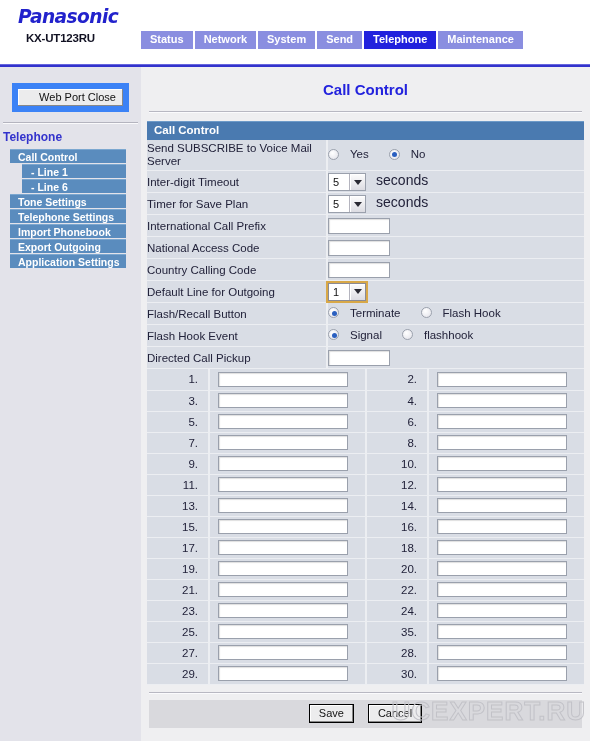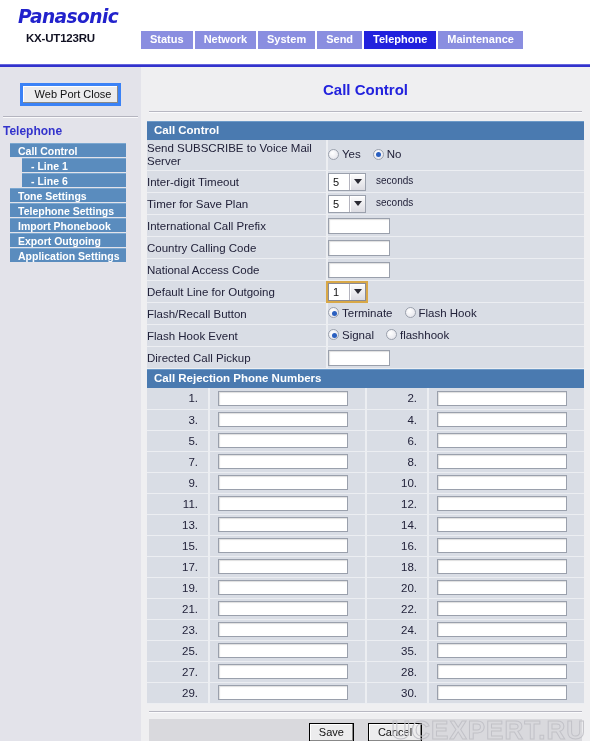--- a/index.html
+++ b/index.html
@@ -76,23 +76,23 @@
   #sidebar {
     width: 141px;
     flex: 0 0 141px;
     background: #e3e3ea;
     padding-top: 16px;
   }
   #wpc-wrap { text-align: center; }
   #wpc {
     display: inline-block;
     font-size: 11px;
-    padding: 2px 7px 3px 12px;
+    padding: 2px 7px 3px 21px;
     background: #ececed;
-    border: 3px solid #3b82f6;
+    border: 6px solid #3b82f6;
     box-shadow: inset -1px -1px 0 #888, inset 1px 1px 0 #fff;
     color: #111;
     cursor: pointer;
     white-space: nowrap;
   }
   #sb-divider {
     margin: 10px 3px 0 3px;
     height: 2px;
     border-top: 1px solid #b4b4bf;
     border-bottom: 1px solid #fafafc;
@@ -212,23 +212,23 @@
     border-left: 1px solid #b4b4be;
     box-shadow: inset 1px 1px 0 #ffffff;
     display: flex; align-items: center; justify-content: center;
   }
   .sel .sel-arrow::after {
     content: "";
     border-left: 4px solid transparent;
     border-right: 4px solid transparent;
     border-top: 5px solid #2a2a33;
   }
-  .unit { font-size: 10px; color: #22223a; margin-left: 7px; }
-
-  .radio-grp { display: inline-flex; align-items: center; gap: 3px; }
+  .unit { font-size: 14px; color: #22223a; margin-left: 7px; }
+
+  .radio-grp { display: inline-flex; align-items: center; gap: 11px; }
   .radio {
     width: 11px; height: 11px;
     border-radius: 50%;
     border: 1px solid #9aa0ac;
     background: radial-gradient(circle at 38% 34%, #ffffff 0%, #e8e8ee 75%);
     display: inline-block;
     position: relative;
     vertical-align: middle;
     cursor: pointer;
   }
@@ -394,28 +394,28 @@
         </tr>
 
         <tr>
           <td class="label">International Call Prefix</td>
           <td class="value">
             <input class="txt w-small" type="text" value="" style="">
           </td>
         </tr>
 
         <tr>
+          <td class="label">National Access Code</td>
+          <td class="value">
+            <input class="txt w-small" type="text" value="" style="">
+          </td>
+        </tr>
+
+        <tr>
           <td class="label">Country Calling Code</td>
-          <td class="value">
-            <input class="txt w-small" type="text" value="" style="">
-          </td>
-        </tr>
-
-        <tr>
-          <td class="label">National Access Code</td>
           <td class="value">
             <input class="txt w-small" type="text" value="" style="">
           </td>
         </tr>
 
         <tr>
           <td class="label">Default Line for Outgoing</td>
           <td class="value">
             <span class="sel focused">
               <span class="sel-val">1</span>
@@ -450,21 +450,20 @@
 
         <tr>
           <td class="label">Directed Call Pickup</td>
           <td class="value">
             <input class="txt w-small" type="text" value="" style="">
           </td>
         </tr>
       </tbody>
     </table>
 
-    <div class="section-head">Call Rejection Phone Numbers</div>
 
     <table class="reject">
       <tbody id="reject-body">
           <tr>
             <td class="rnum">1.</td>
             <td class="rfield"><input type="text" class="rinput" value="" style=""></td>
             <td class="rnum">2.</td>
             <td class="rfield last"><input type="text" class="rinput" value="" style=""></td>
           </tr>
           <tr>

